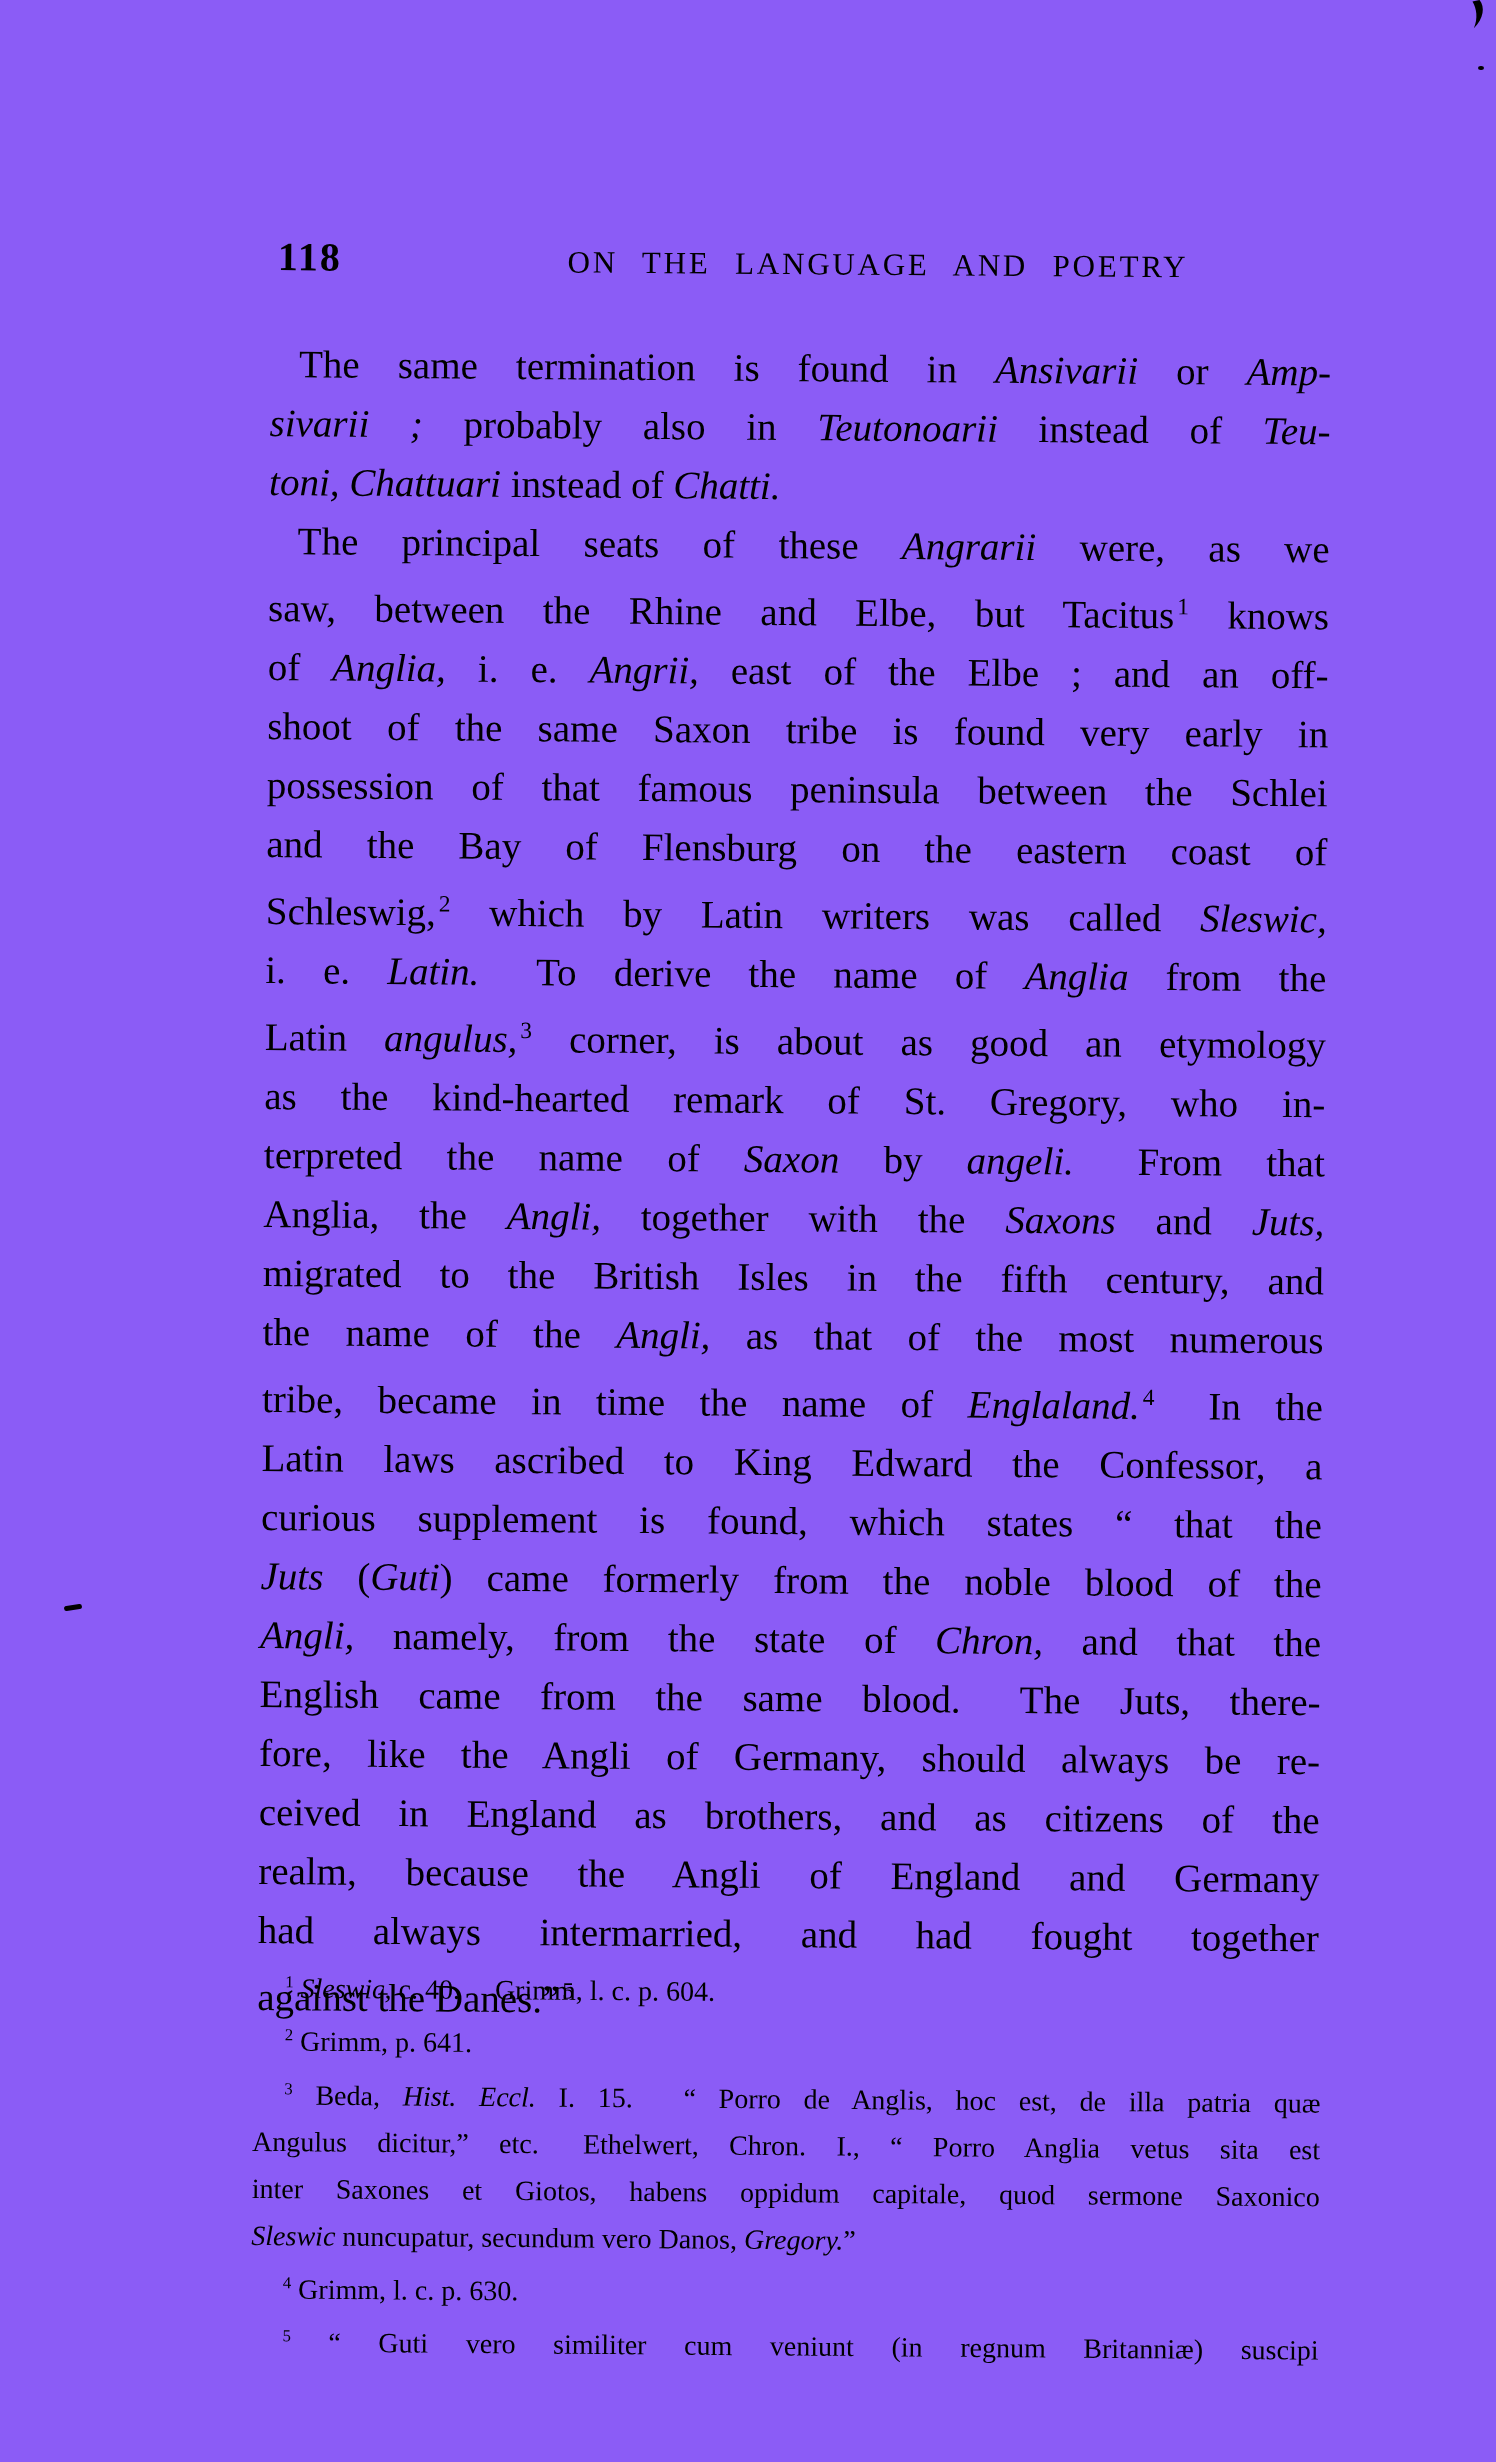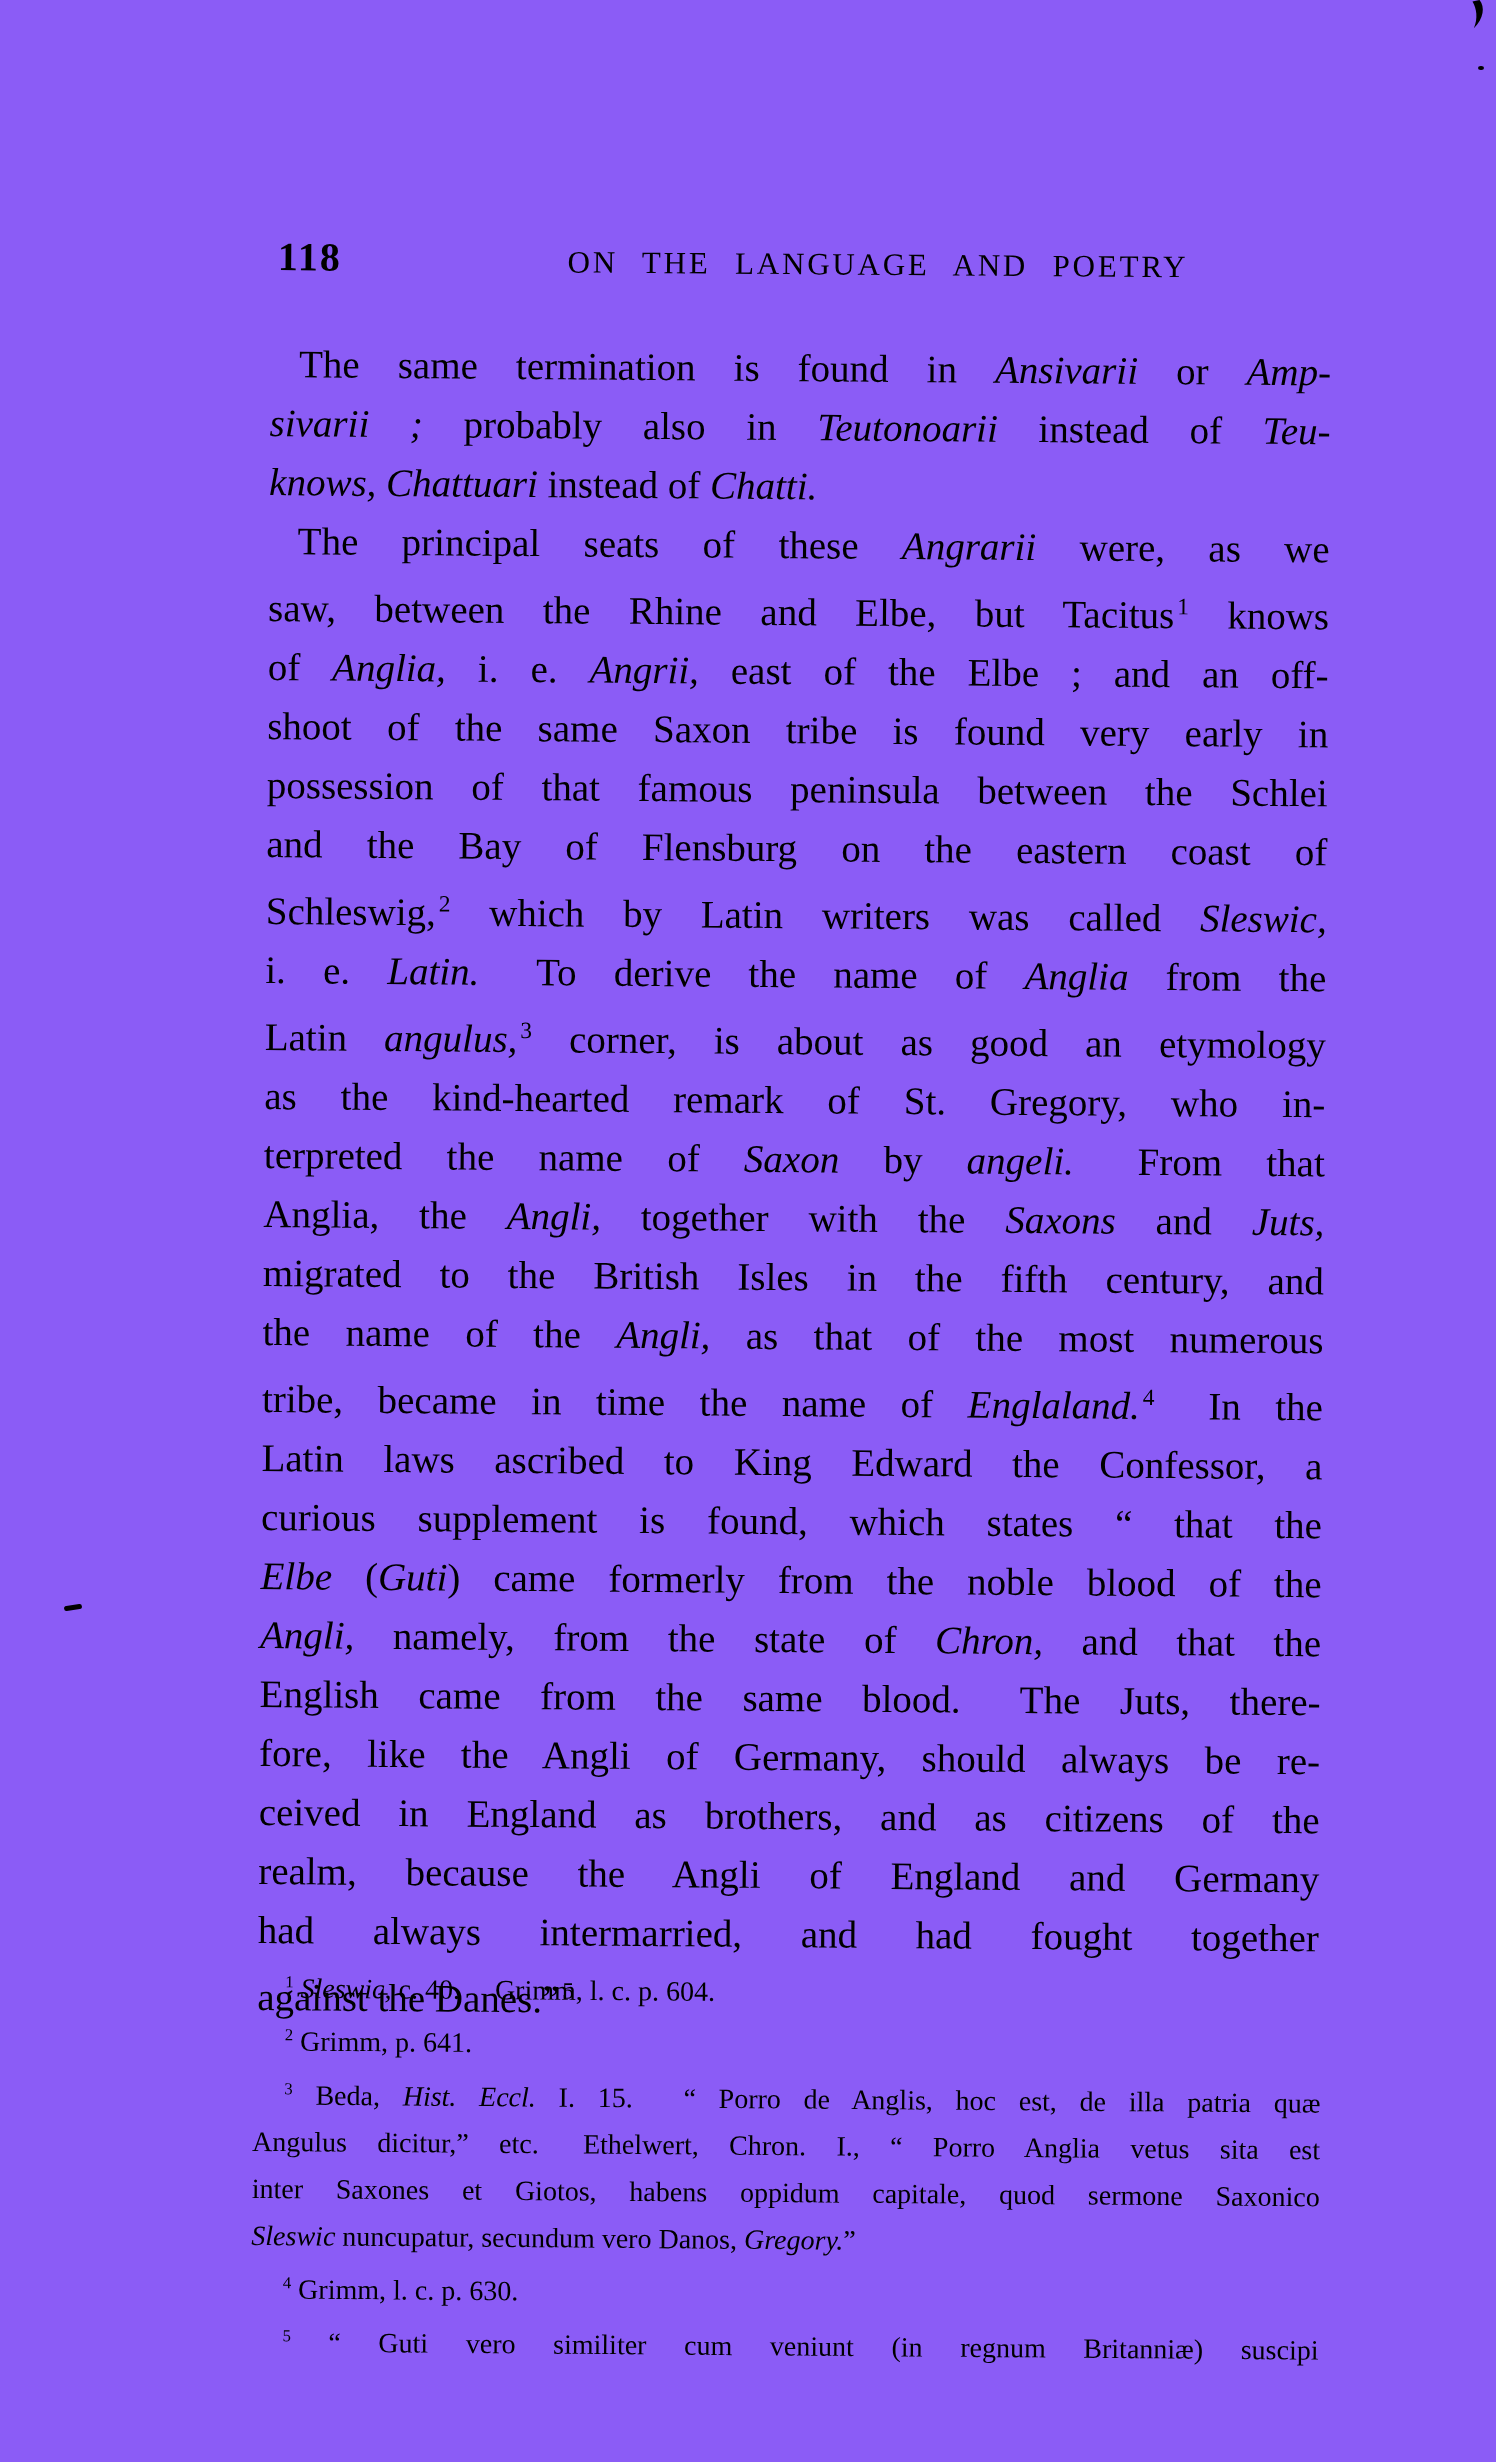--- a/index.html
+++ b/index.html
@@ -56,39 +56,39 @@
   <div class="tilt">
 
     <div class="page-header">
       <span class="pagenum">118</span>
       <span class="running-title">ON THE LANGUAGE AND POETRY</span>
     </div>
 
     <div class="body-text">
         <div class="line just ind"><span>The same termination is found in </span><span class="it">Ansivarii</span><span> or </span><span class="it">Amp-</span></div>
         <div class="line just"><span class="it">sivarii ;</span><span> probably also in </span><span class="it">Teutonoarii</span><span> instead of </span><span class="it">Teu-</span></div>
-        <div class="line left"><span class="it">knows,</span><span> </span><span class="it">Chattuari</span><span> instead of </span><span class="it">Chatti.</span></div>
+        <div class="line left"><span class="it">toni,</span><span> </span><span class="it">Chattuari</span><span> instead of </span><span class="it">Chatti.</span></div>
         <div class="line just ind"><span>The principal seats of these </span><span class="it">Angrarii</span><span> were, as we</span></div>
         <div class="line just"><span>saw, between the Rhine and Elbe, but Tacitus</span><span class="sup">1</span><span> knows</span></div>
         <div class="line just"><span>of </span><span class="it">Anglia,</span><span> i. e. </span><span class="it">Angrii,</span><span> east of the Elbe ; and an off-</span></div>
         <div class="line just"><span>shoot of the same Saxon tribe is found very early in</span></div>
         <div class="line just"><span>possession of that famous peninsula between the Schlei</span></div>
         <div class="line just"><span>and the Bay of Flensburg on the eastern coast of</span></div>
         <div class="line just"><span>Schleswig,</span><span class="sup">2</span><span> which by Latin writers was called </span><span class="it">Sleswic,</span></div>
         <div class="line just"><span>i. e. </span><span class="it">Latin.</span><span>  To derive the name of </span><span class="it">Anglia</span><span> from the</span></div>
         <div class="line just"><span>Latin </span><span class="it">angulus,</span><span class="sup">3</span><span> corner, is about as good an etymology</span></div>
         <div class="line just"><span>as the kind-hearted remark of St. Gregory, who in-</span></div>
         <div class="line just"><span>terpreted the name of </span><span class="it">Saxon</span><span> by </span><span class="it">angeli.</span><span>  From that</span></div>
         <div class="line just"><span>Anglia, the </span><span class="it">Angli,</span><span> together with the </span><span class="it">Saxons</span><span> and </span><span class="it">Juts,</span></div>
         <div class="line just"><span>migrated to the British Isles in the fifth century, and</span></div>
         <div class="line just"><span>the name of the </span><span class="it">Angli,</span><span> as that of the most numerous</span></div>
         <div class="line just"><span>tribe, became in time the name of </span><span class="it">Englaland.</span><span class="sup">4</span><span>  In the</span></div>
         <div class="line just"><span>Latin laws ascribed to King Edward the Confessor, a</span></div>
         <div class="line just"><span>curious supplement is found, which states “ that the</span></div>
-        <div class="line just"><span class="it">Elbe</span><span> (</span><span class="it">Guti</span><span>) came formerly from the noble blood of the</span></div>
+        <div class="line just"><span class="it">Juts</span><span> (</span><span class="it">Guti</span><span>) came formerly from the noble blood of the</span></div>
         <div class="line just"><span class="it">Angli,</span><span> namely, from the state of </span><span class="it">Chron,</span><span> and that the</span></div>
         <div class="line just"><span>English came from the same blood.  The Juts, there-</span></div>
         <div class="line just"><span>fore, like the Angli of Germany, should always be re-</span></div>
         <div class="line just"><span>ceived in England as brothers, and as citizens of the</span></div>
         <div class="line just"><span>realm, because the Angli of England and Germany</span></div>
         <div class="line just"><span>had always intermarried, and had fought together</span></div>
         <div class="line left"><span>against the Danes.”</span><span class="sup">5</span></div>
       </div>
 
     <div class="footnotes">

